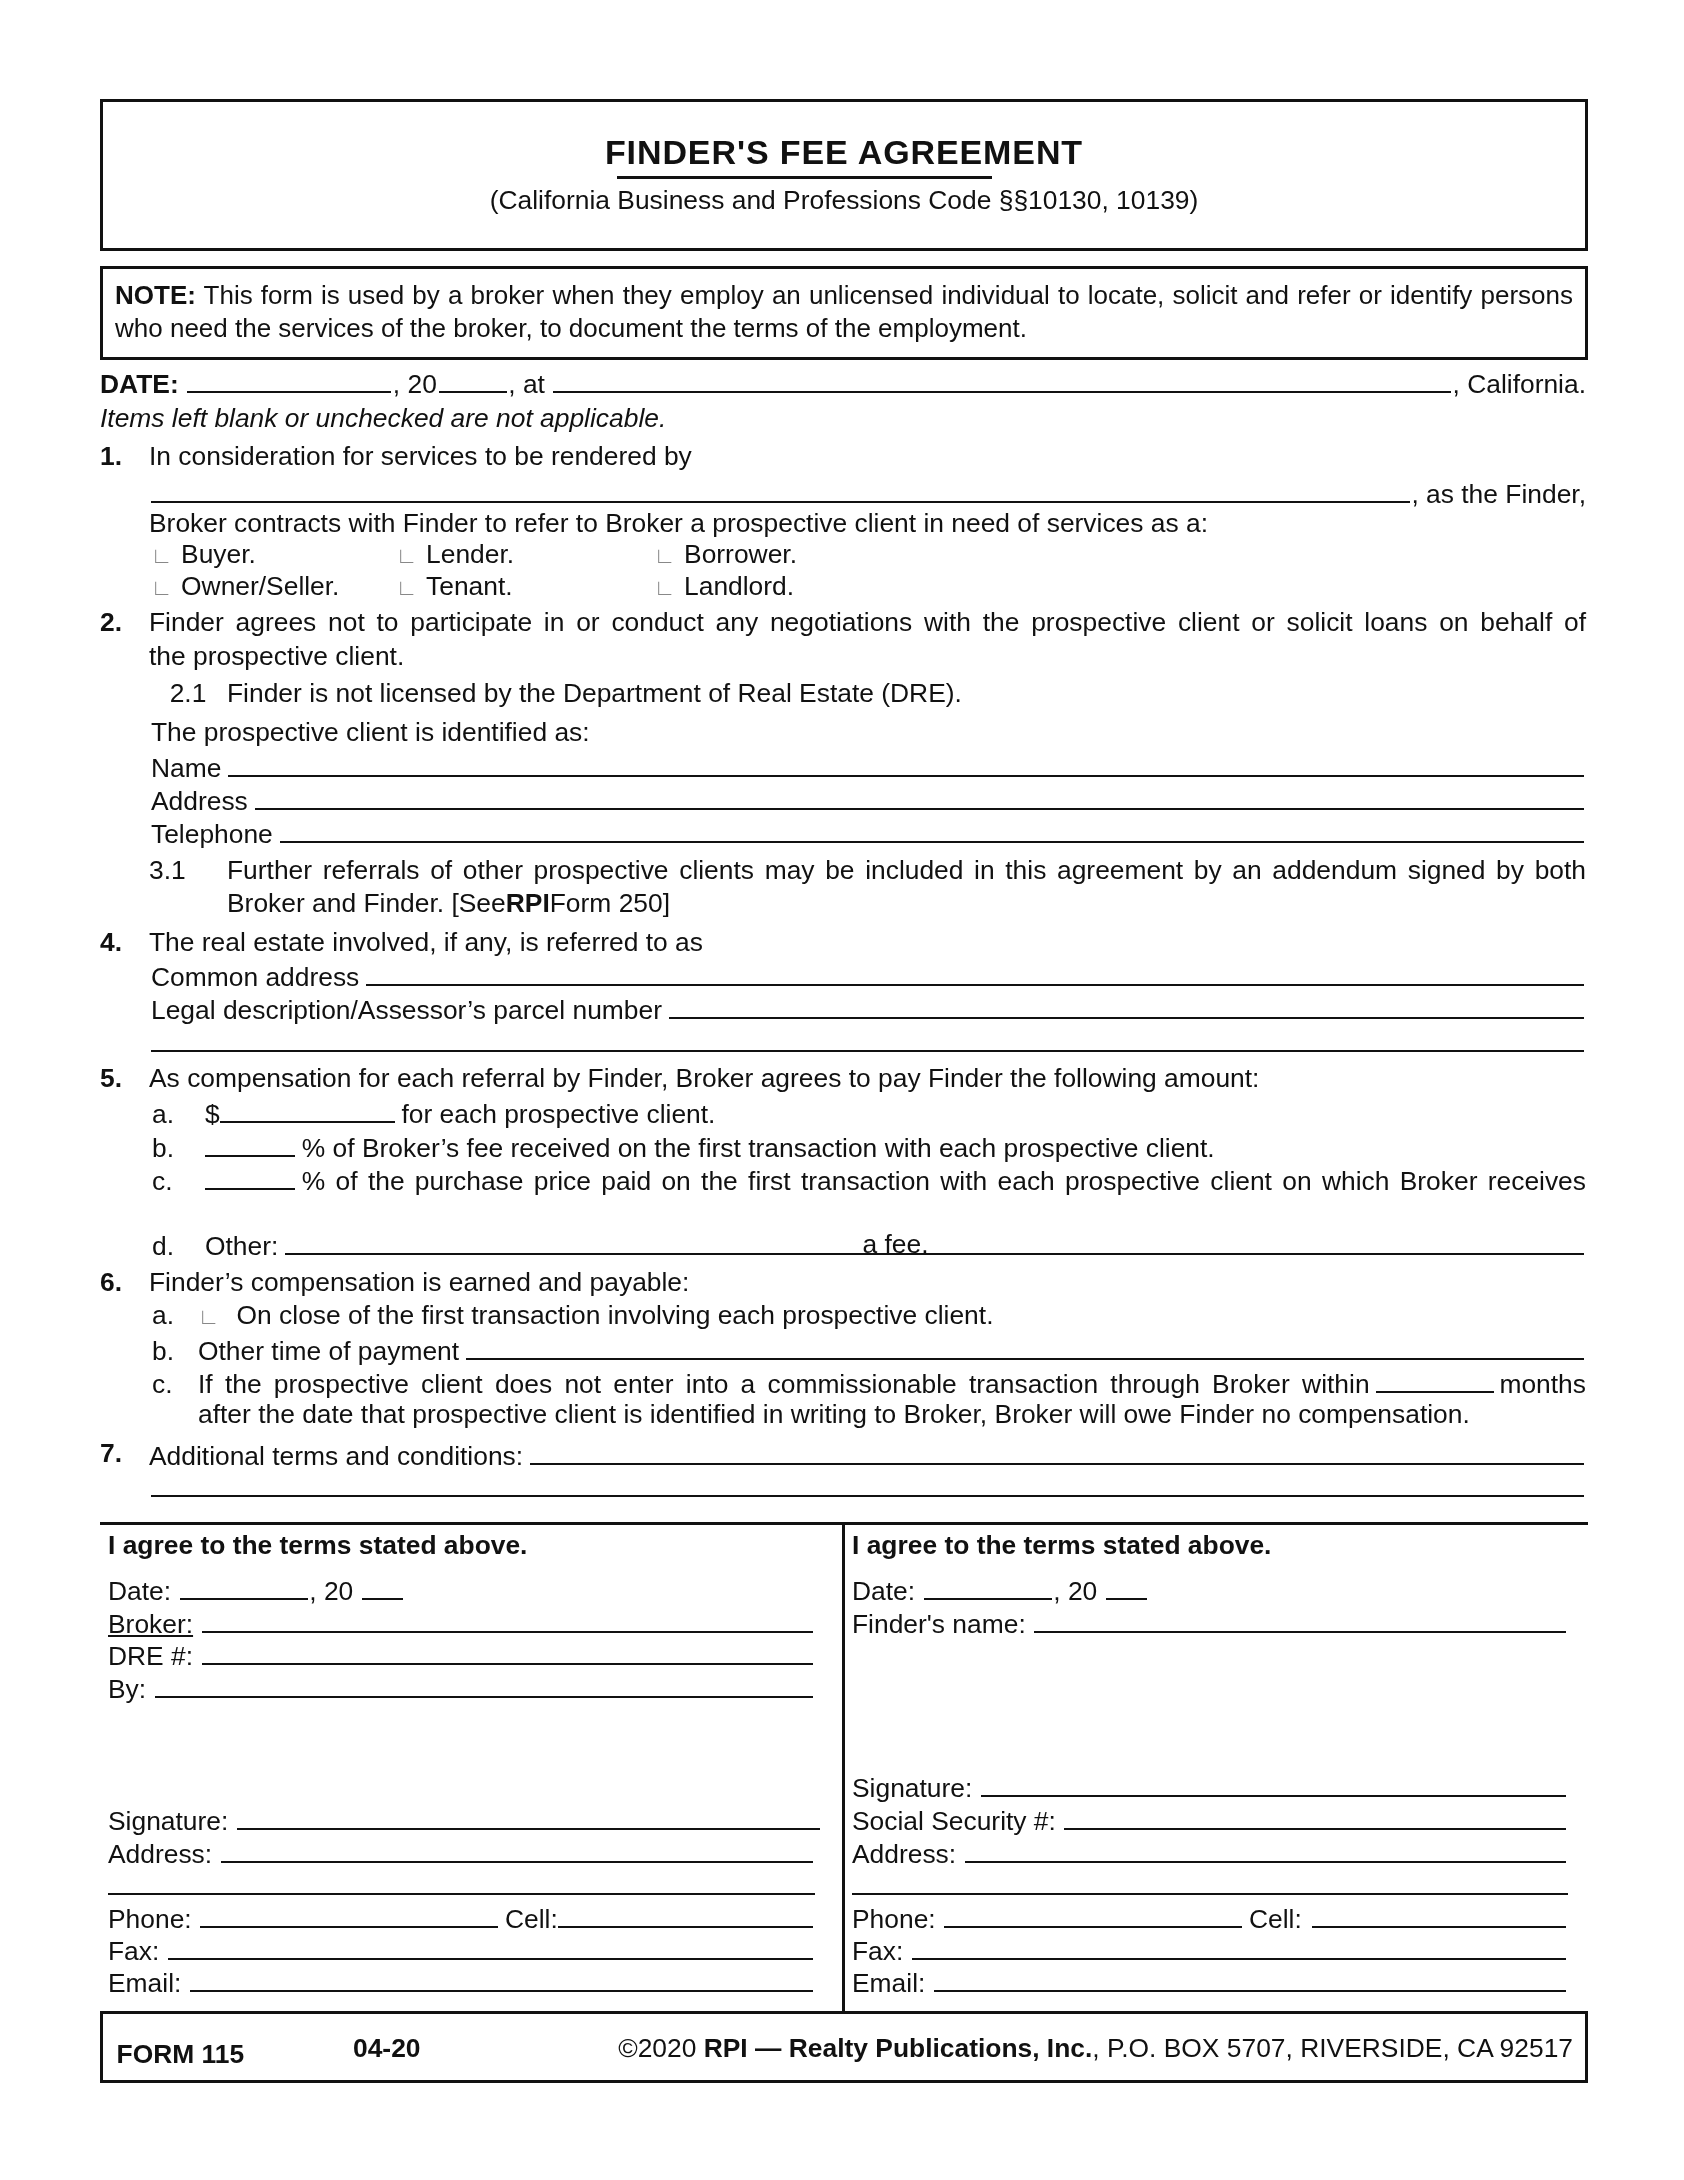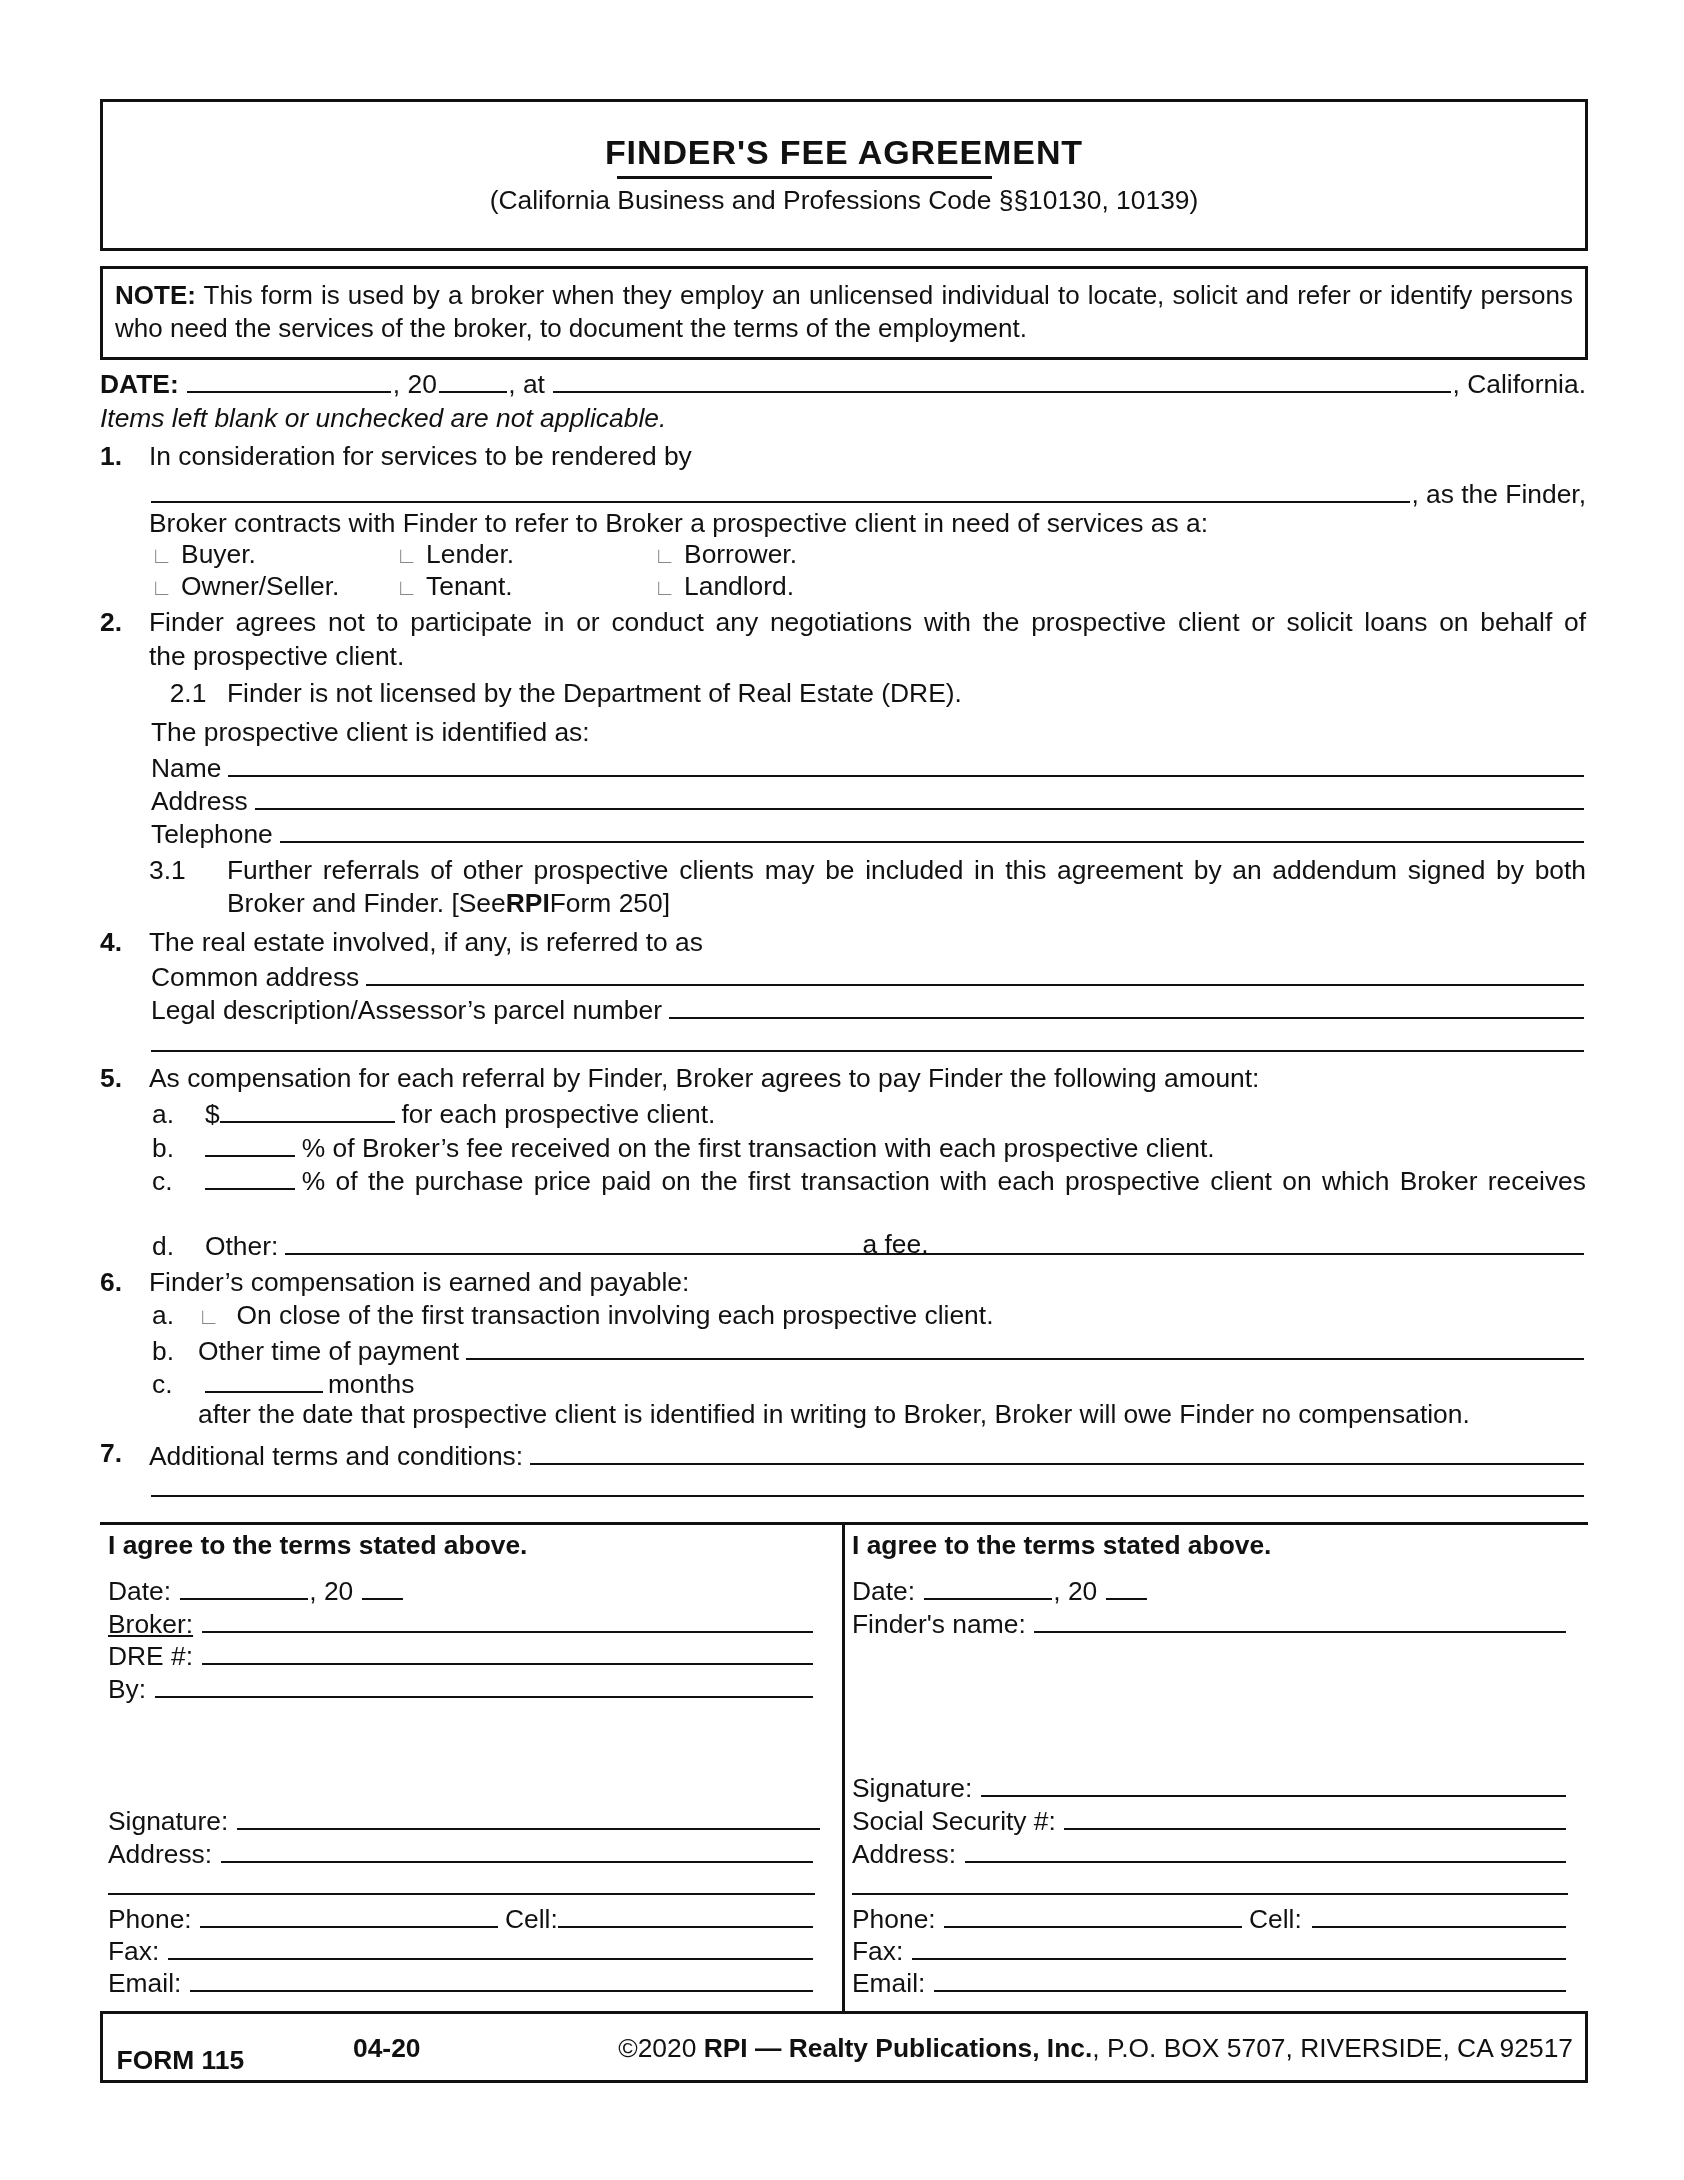--- a/index.html
+++ b/index.html
@@ -158,20 +158,21 @@
   <span class="chk" style="margin-right:17px;">∟</span>
   <span>On close of the first transaction involving each prospective client.</span>
 </div>
 <div class="row" style="top:1332px; left:152px;">
   <span style="width:46px; display:inline-block;">b.</span>
   <span>Other time of payment</span>
   <span class="fill" style="margin-left:6.8px;"></span>
 </div>
 <div class="row" style="top:1365px; left:152px;">
   <span style="width:46px; display:inline-block;">c.</span>
+  <span style="flex:1; text-align:justify; text-align-last:justify;">If the prospective client does not enter into a commissionable transaction through Broker within</span>
   <span class="blank" style="width:118px; margin:0 5.1px 0 6.8px;"></span>
   <span>months</span>
 </div>
 <div class="row" style="top:1398px; left:198px;">
   <span>after the date that prospective client is identified in writing to Broker, Broker will owe Finder no compensation.</span>
 </div>
 
 <div class="row" style="top:1437px;">
   <span class="num">7.</span>
   <span style="margin-left:49px;">Additional terms and conditions:</span>
@@ -272,17 +273,17 @@
     <span>Fax:</span>
     <span class="fill" style="margin-left:8.5px;"></span>
   </div>
   <div class="srow" style="left:852px; top:1964px; width:716px;">
     <span>Email:</span>
     <span class="fill" style="margin-left:8.5px;"></span>
   </div>
 </div>
 
 <div class="box" style="left:100px; top:2011px; width:1488px; height:72px;">
-  <b class="abs" style="left:13.6px; top:30px; line-height:32px;">FORM 115</b>
+  <b class="abs" style="left:13.6px; top:24px; line-height:32px;">FORM 115</b>
   <span class="abs" style="left:250px; top:18px; line-height:32px;font-weight:bold;">04-20</span>
   <span class="abs" style="right:12px; top:18px; line-height:32px; white-space:nowrap;"><span>©2020 </span><b>RPI — Realty Publications, Inc.</b><span>, P.O. BOX 5707, RIVERSIDE, CA 92517</span></span>
 </div>
 
 
 </body></html>

